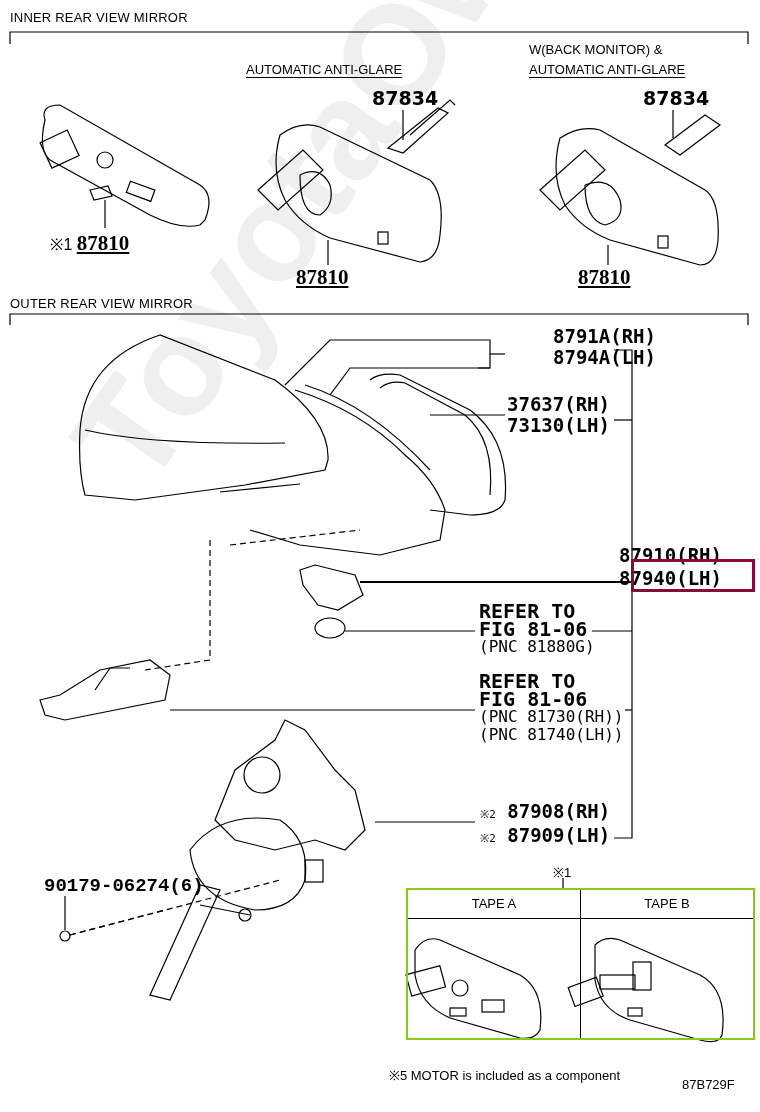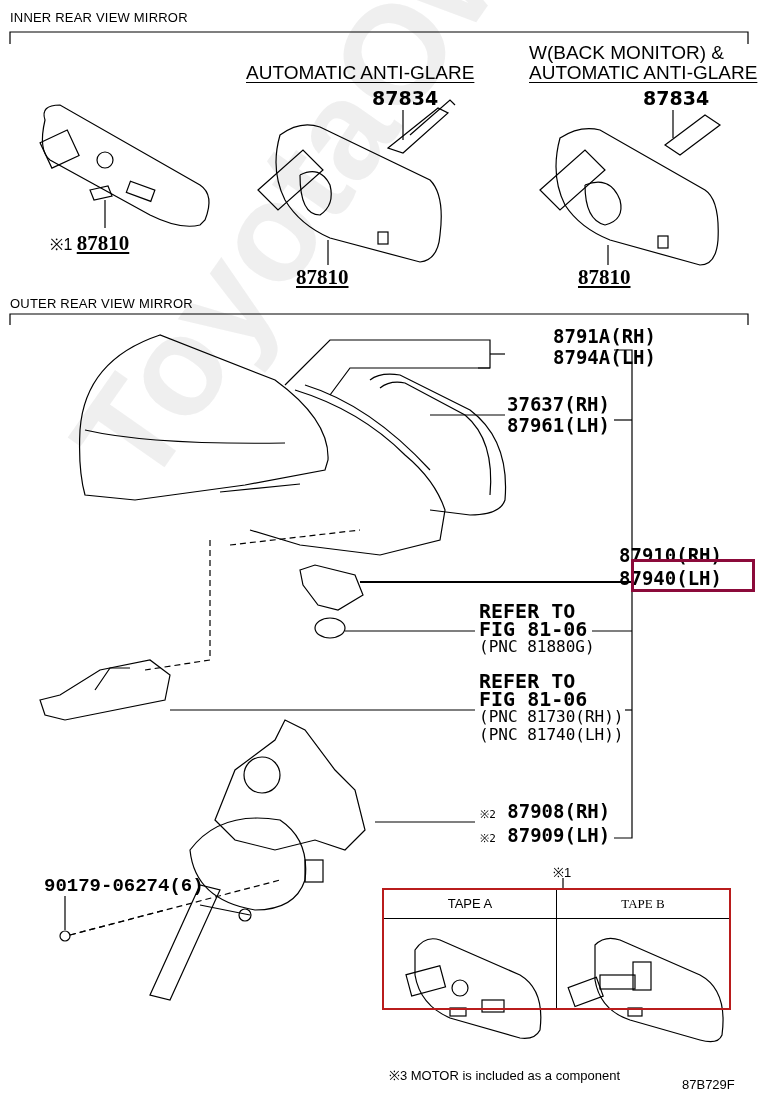--- a/index.html
+++ b/index.html
@@ -1,27 +1,27 @@
 <!DOCTYPE html>
 <html><head>
 <meta charset="utf-8">
 <style>
   html, body { margin:0; padding:0; background:#fff; }
   body { width:760px; height:1112px; position:relative; overflow:hidden; font-family:"Liberation Sans", sans-serif; color:#000; }
   .abs { position:absolute; }
   .sec-title { font-family:"Liberation Sans", sans-serif; font-size:13px; letter-spacing:0.2px; white-space:nowrap; }
-  .sub-title { font-family:"Liberation Sans", sans-serif; font-size:19px; white-space:nowrap; text-decoration:underline; text-underline-offset:3px; }
+  .sub-title { font-family:"Liberation Sans", sans-serif; font-size:13px; white-space:nowrap; text-decoration:underline; text-underline-offset:3px; }
   .pn { font-family:"DejaVu Sans Mono", monospace; font-weight:bold; font-size:19px; line-height:21px; white-space:nowrap; }
   .pn-serif { font-family:"Liberation Serif", serif; font-weight:bold; font-size:21px; white-space:nowrap;text-decoration:underline; }
   .ref { font-family:"DejaVu Sans Mono", monospace; font-weight:bold; font-size:20px; line-height:18px; white-space:nowrap; }
   .pnc { font-family:"DejaVu Sans Mono", monospace; font-size:16px; line-height:18px; white-space:nowrap; }
   .note { font-family:"Liberation Sans", sans-serif; font-size:13px; white-space:nowrap; }
   .mark { font-size:11px; font-weight:normal; }
   .highlight { position:absolute; left:631px; top:559px; width:124px; height:33px; border:3px solid #8b0a3a; box-sizing:border-box; }
-  .table { position:absolute; left:382px; top:888px; width:349px; height:122px; border:2px solid #b91c1c; box-sizing:border-box; }
+  .table { position:absolute; left:406px; top:888px; width:349px; height:152px; border:2px solid #84cc16; box-sizing:border-box; }
   .table .hdr { position:absolute; top:0; left:0; right:0; height:28px; border-bottom:1px solid #000; }
   .table .vdiv { position:absolute; left:172px; top:0; bottom:0; border-left:1px solid #000; }
   .table .cell-label { position:absolute; top:6px; font-family:"Liberation Sans", sans-serif; font-size:13px; width:172px; text-align:center; }
   svg { position:absolute; left:0; top:0; }
   .watermark { position:absolute; left:40px; top:420px; font-family:"Liberation Sans", sans-serif; font-weight:bold; font-size:140px; color:#eeeeee; transform:rotate(-55deg); transform-origin:left top; white-space:nowrap; opacity:0.9; }
 </style>
 </head>
 <body>
 
 <div class="watermark">ToyotaOwners.ru</div>
@@ -140,21 +140,21 @@
 <div class="abs pn-serif" style="left:578px;top:265px;">87810</div>
 
 <div class="abs sec-title" style="left:10px;top:296px;">OUTER REAR VIEW MIRROR</div>
 
 <div class="abs" style="left:507px;top:326px;margin-left:46px;">
   <div class="pn">8791A(RH)</div>
   <div class="pn">8794A(LH)</div>
 </div>
 <div class="abs" style="left:507px;top:394px;">
   <div class="pn">37637(RH)</div>
-  <div class="pn">87961(LH)</div>
+  <div class="pn">73130(LH)</div>
 </div>
 <div class="abs" style="left:619px;top:545px;">
   <div class="pn">87910(RH)</div>
   <div class="pn" style="margin-top:2px;">87940(LH)</div>
 </div>
 <div class="highlight"></div>
 
 <div class="abs" style="left:479px;top:602px;">
   <div class="ref">REFER TO</div>
   <div class="ref">FIG 81-06</div>
@@ -170,17 +170,17 @@
   <div class="pn"><span class="mark">※2</span> <span>87908(RH)</span></div>
   <div class="pn"><span class="mark">※2</span> <span>87909(LH)</span></div>
 </div>
 <div class="abs pn" style="left:8px;top:876px;font-family:Liberation Mono, monospace;margin-left:36px;">90179-06274(6)</div>
 
 <div class="abs note" style="left:553px;top:863px;font-size:13px;">※1</div>
 <div class="table">
   <div class="hdr"></div>
   <div class="vdiv"></div>
   <div class="cell-label" style="left:0;">TAPE A</div>
-  <div class="cell-label" style="left:173px;font-family:Liberation Serif, serif;">TAPE B</div>
+  <div class="cell-label" style="left:173px;">TAPE B</div>
 </div>
 
-<div class="abs note" style="left:389px;top:1066px;">※3 MOTOR is included as a component</div>
+<div class="abs note" style="left:389px;top:1066px;">※5 MOTOR is included as a component</div>
 <div class="abs note" style="left:682px;top:1077px;">87B729F</div>
 
 </body></html>

